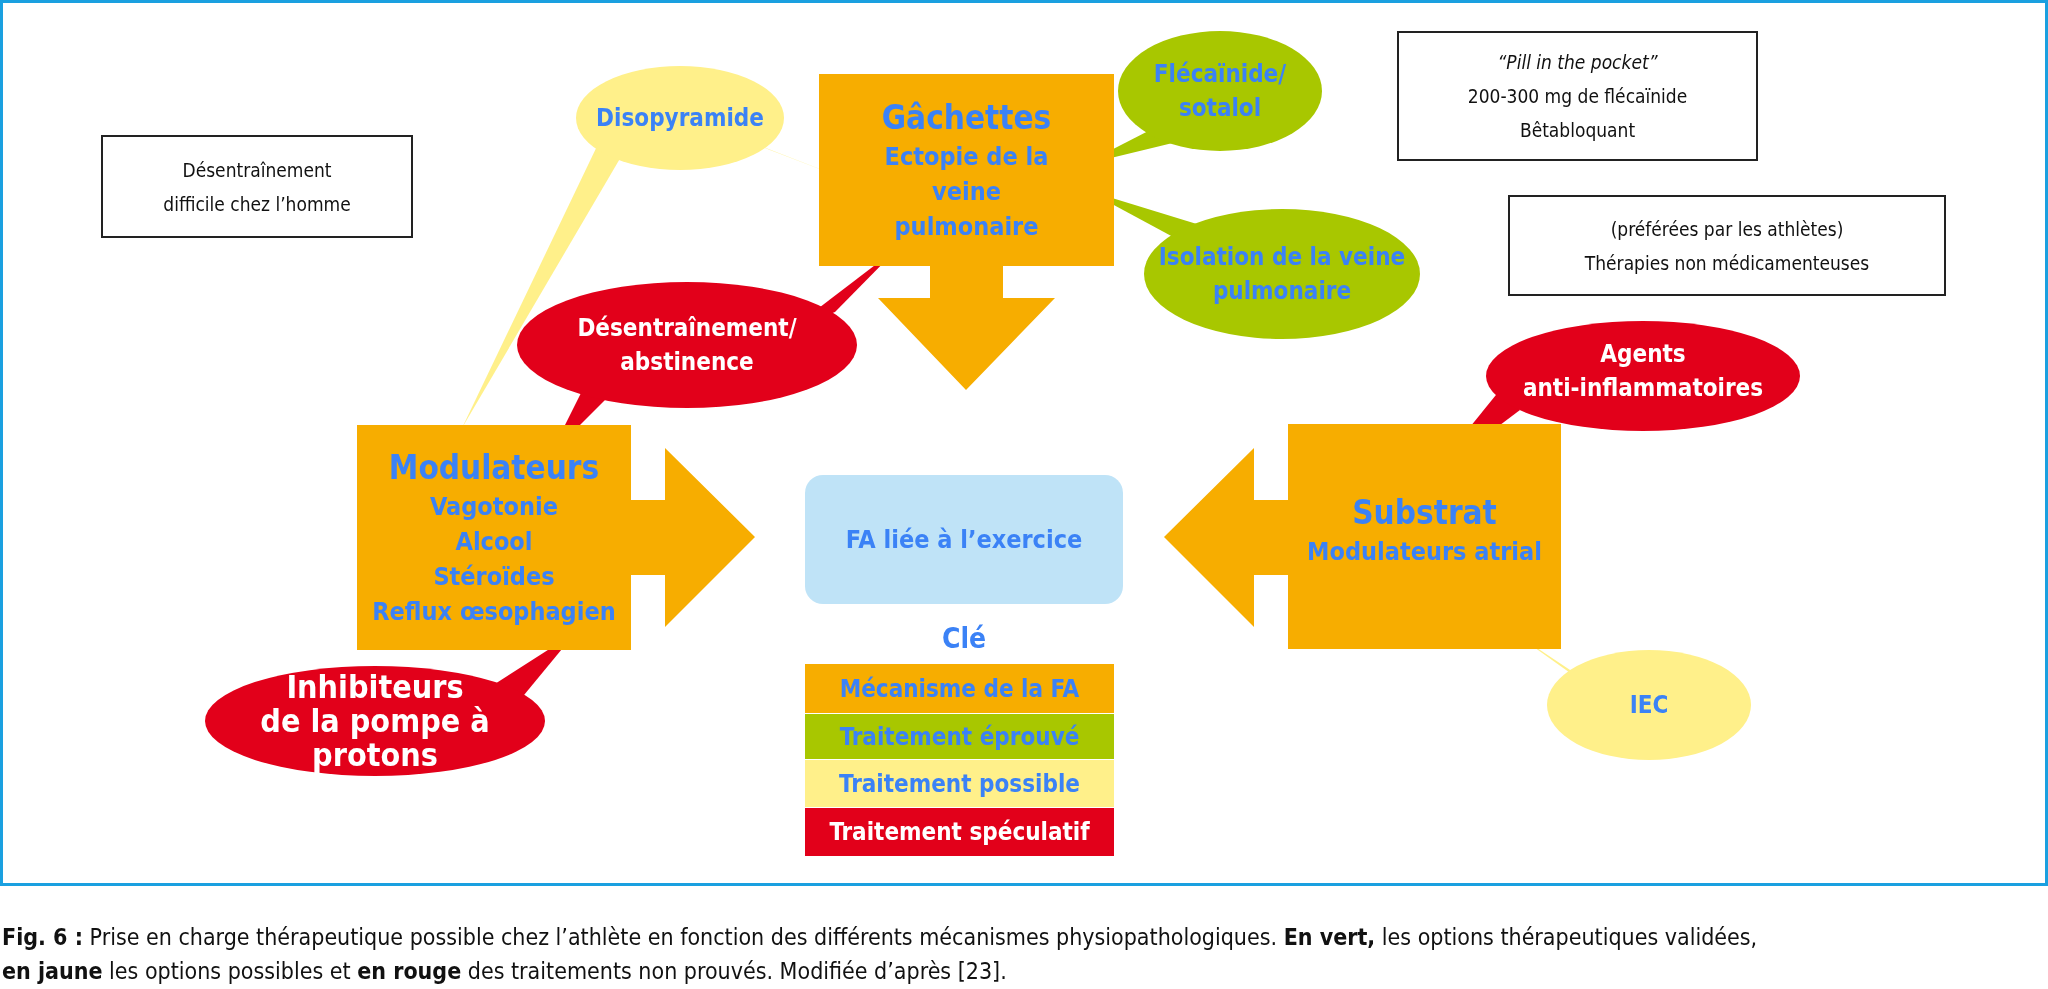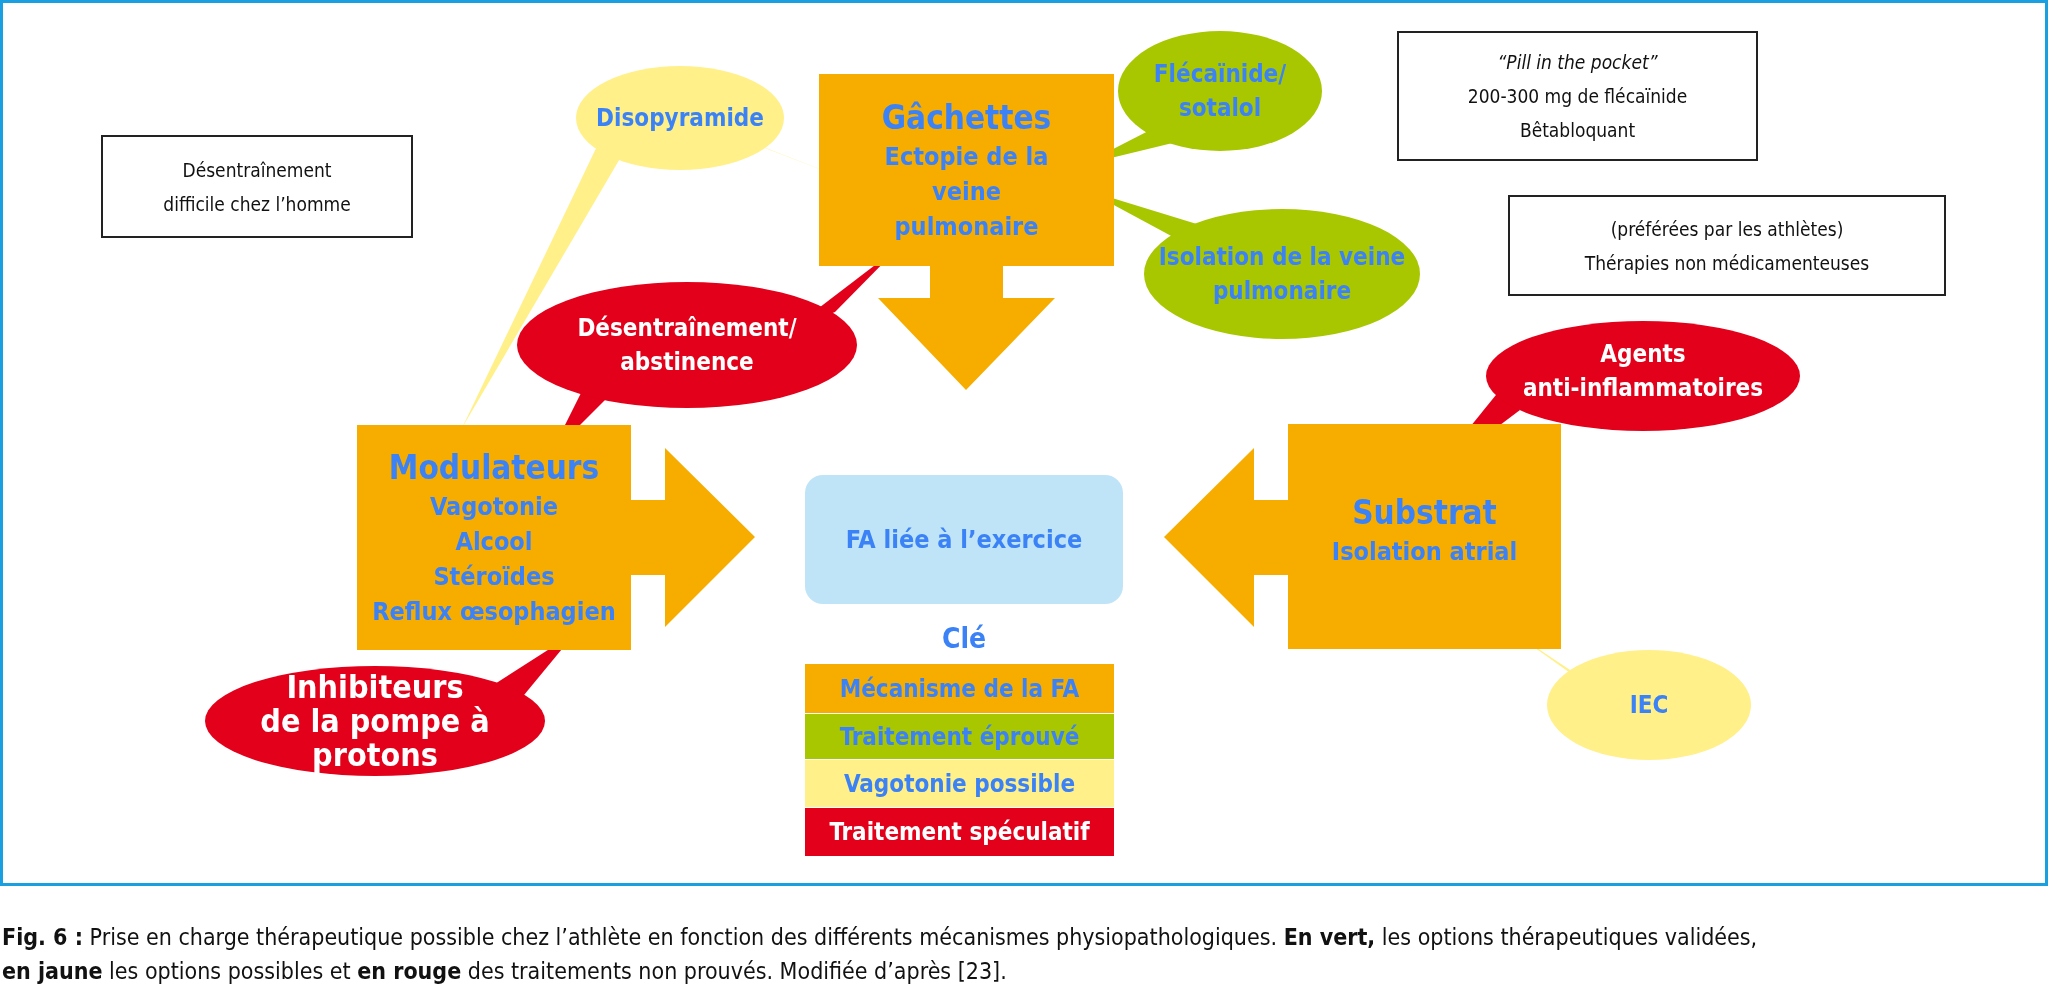--- a/index.html
+++ b/index.html
@@ -76,21 +76,21 @@
 </div>
 <div class="lbl" style="left:357px;top:440px;width:274px;height:195px;font-size:25px;line-height:35px;">
   <span style="font-size:33px;line-height:42px;">Modulateurs</span>
   <span>Vagotonie</span>
   <span>Alcool</span>
   <span>Stéroïdes</span>
   <span>Reflux œsophagien</span>
 </div>
 <div class="lbl" style="left:1288px;top:490px;width:273px;height:80px;font-size:25px;line-height:35px;">
   <span style="font-size:33px;line-height:42px;">Substrat</span>
-  <span>Isolation atrial</span>
+  <span>Modulateurs atrial</span>
 </div>
 <div class="lbl" style="left:805px;top:475px;width:318px;height:129px;font-size:25px;">
   <span>FA liée à l’exercice</span>
 </div>
 
 <div class="lbl" style="left:576px;top:66px;width:208px;height:104px;font-size:24px;line-height:34px;">
   <span>Disopyramide</span>
 </div>
 <div class="lbl" style="left:1118px;top:31px;width:204px;height:120px;font-size:24px;line-height:34px;">
   <span>Flécaïnide/</span>
@@ -119,21 +119,21 @@
 <div class="lbl" style="left:805px;top:620px;width:318px;height:36px;font-size:28px;">
   <span>Clé</span>
 </div>
 <div class="lbl" style="left:805px;top:664px;width:309px;height:49px;font-size:24px;">
   <span>Mécanisme de la FA</span>
 </div>
 <div class="lbl" style="left:805px;top:714px;width:309px;height:45px;font-size:24px;">
   <span>Traitement éprouvé</span>
 </div>
 <div class="lbl" style="left:805px;top:760px;width:309px;height:47px;font-size:24px;">
-  <span>Vagotonie possible</span>
+  <span>Traitement possible</span>
 </div>
 <div class="lbl white" style="left:805px;top:808px;width:309px;height:48px;font-size:24px;">
   <span>Traitement spéculatif</span>
 </div>
 
 <div class="caption" style="top:924px;">
   <b>Fig. 6 :</b><span> Prise en charge thérapeutique possible chez l’athlète en fonction des différents mécanismes physiopathologiques. </span><b>En vert,</b><span> les options thérapeutiques validées,</span>
 </div>
 <div class="caption" style="top:958px;">
   <b>en jaune</b><span> les options possibles et </span><b>en rouge</b><span> des traitements non prouvés. Modifiée d’après [23].</span>

